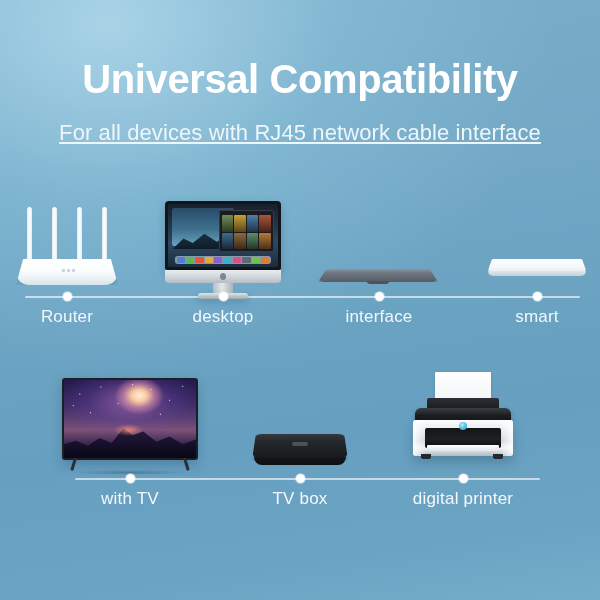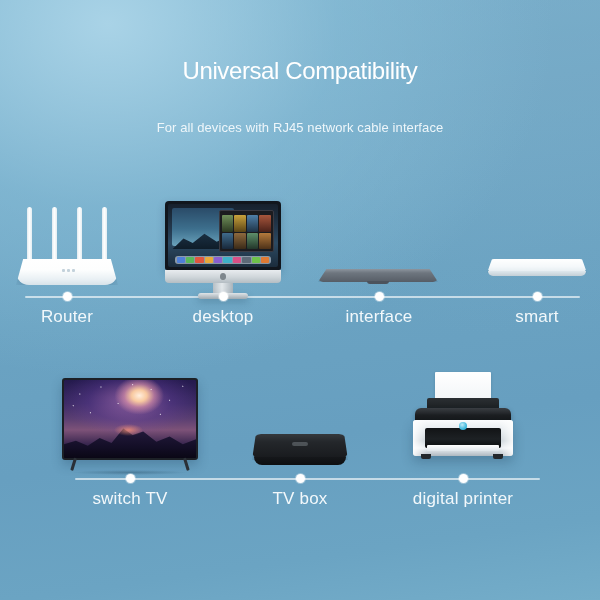--- a/index.html
+++ b/index.html
@@ -10,22 +10,22 @@
   }
   #stage{
     position:relative;width:600px;height:600px;overflow:hidden;
     background:
       radial-gradient(120% 95% at 18% 4%, rgba(173,214,233,.92) 0%, rgba(142,196,221,.45) 32%, rgba(120,176,205,0) 62%),
       radial-gradient(105% 80% at 88% 10%, rgba(119,170,199,.55) 0%, rgba(109,163,193,0) 58%),
       linear-gradient(172deg,#7db2cd 0%,#74aac7 22%,#6ba3c2 48%,#679fc0 70%,#6ba4c3 88%,#74adc9 100%);
   }
   
   .hdr{position:absolute;left:0;right:0;text-align:center;}
-  #title{top:58px;font-size:24px;font-weight:normal;color:#ffffff;letter-spacing:-.4px;line-height:1.05;}
-  #subtitle{top:120px;font-size:13px;color:#eef6fa;font-weight:400;letter-spacing:.1px;}
+  #title{top:58px;font-size:40px;font-weight:bold;color:#ffffff;letter-spacing:-.4px;line-height:1.05;}
+  #subtitle{top:120px;font-size:22px;color:#eef6fa;font-weight:400;letter-spacing:.1px;text-decoration:underline;}
   
   .row{position:absolute;left:0;width:600px;}
   #row1{top:185px;height:160px;}
   #row2{top:370px;height:160px;}
   .rule{position:absolute;height:2px;background:rgba(255,255,255,.62);border-radius:2px;}
   #rule1{left:25px;width:555px;top:111px;}
   #rule2{left:75px;width:465px;top:108px;}
   .dot{position:absolute;width:9px;height:9px;border-radius:50%;background:#fff;
        box-shadow:0 0 0 1px rgba(255,255,255,.35);}
   .lbl{position:absolute;color:#f2f8fb;font-size:17px;text-align:center;white-space:nowrap;
@@ -249,21 +249,21 @@
           <div class="tv-stars"></div>
           <div class="tv-ridge"></div>
           <div class="tv-glow"></div>
         </div>
       </div>
       <div class="tv-leg l"></div>
       <div class="tv-leg r"></div>
       <div class="tv-shadow"></div>
     </div>
     <div class="dot" style="left:126px;top:104px;"></div>
-    <div class="lbl" style="left:130px;top:119px;">switch TV</div>
+    <div class="lbl" style="left:130px;top:119px;">with TV</div>
 
     <div class="dev" style="left:300px;top:64px;width:96px;height:32px;">
       <div class="box-top"></div>
       <div class="box-bot"></div>
       <div class="box-logo"></div>
     </div>
     <div class="dot" style="left:296px;top:104px;"></div>
     <div class="lbl" style="left:300px;top:119px;">TV box</div>
 
     <div class="dev" style="left:463px;top:2px;width:108px;height:90px;">

